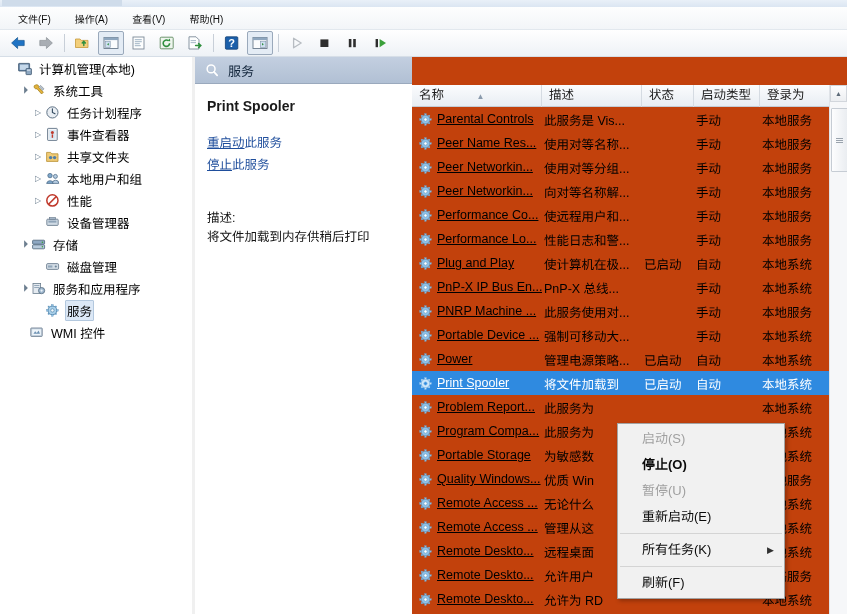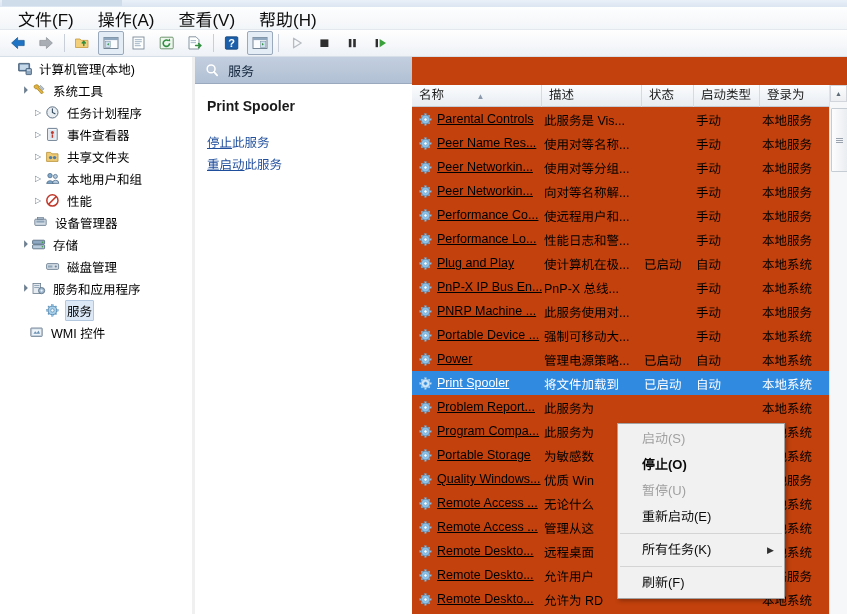--- a/index.html
+++ b/index.html
@@ -24,21 +24,21 @@
   }
 
   
   #menubar{
     position:absolute;left:0;top:7px;width:847px;height:23px;
     background:linear-gradient(#fdfefe,#f2f5f8);
     border-bottom:1px solid #e2e8ee;
     display:flex;align-items:center;padding-left:8px;box-sizing:border-box;
   }
   .menuitem{
-    font-size:17px;color:#0d0d0d;padding:2px 10px;margin-right:4px;
+    font-size:10px;color:#0d0d0d;padding:2px 10px;margin-right:4px;
     cursor:default;white-space:nowrap;
   }
 
   
   #toolbar{
     position:absolute;left:0;top:30px;width:847px;height:27px;
     background:linear-gradient(#ffffff,#eef2f6);
     border-bottom:1px solid #d6dee7;
     display:flex;align-items:center;padding-left:4px;box-sizing:border-box;
   }
@@ -347,21 +347,21 @@
       <div class="tnode" style="padding-left: 32px;">
         <span class="texp">▷</span>
         <span class="ticon">
           <svg width="16" height="15" viewBox="0 0 16 15">
             <circle cx="7.4" cy="7.4" r="5.6" fill="#ffffff" stroke="#c0392b" stroke-width="1.5"></circle>
             <line x1="3.6" y1="11.2" x2="11.2" y2="3.6" stroke="#c0392b" stroke-width="1.5"></line>
           </svg>
         </span>
         <span class="tlabel">性能</span>
       </div>
-      <div class="tnode" style="padding-left: 20px;">
+      <div class="tnode" style="padding-left: 32px;">
         <span class="texp"></span>
         <span class="ticon">
           <svg width="16" height="15" viewBox="0 0 16 15">
             <rect x="1.8" y="4.2" width="11.4" height="6.2" fill="#cfdae4" stroke="#5f7285" stroke-width=".8" rx=".8"></rect>
             <rect x="3.4" y="5.6" width="8" height="2" fill="#8fa4b8"></rect>
             <rect x="4.4" y="2.6" width="6.2" height="1.6" fill="#aabbcc" stroke="#5f7285" stroke-width=".6"></rect>
           </svg>
         </span>
         <span class="tlabel">设备管理器</span>
       </div>
@@ -437,23 +437,27 @@
     <div id="midhead">
       <svg class="mag" width="15" height="15" viewBox="0 0 16 16" style="margin-right:8px">
         <circle cx="6.5" cy="6.3" r="4.2" fill="none" stroke="#ffffff" stroke-width="1.6"></circle>
         <line x1="9.6" y1="9.4" x2="13" y2="13.2" stroke="#ffffff" stroke-width="1.8" stroke-linecap="round"></line>
       </svg>
       <span>服务</span>
     </div>
     <div id="midbody">
       <div id="svcname">Print Spooler</div>
       <div id="svclinks">
+          <a class="svclink"><u>重启动</u><span>此服务</span></a>
           <a class="svclink"><u>停止</u><span>此服务</span></a>
-          <a class="svclink"><u>重启动</u><span>此服务</span></a>
-        </div>
+        </div>
+      <div id="descblock">
+        <div>描述:</div>
+        <div>将文件加载到内存供稍后打印</div>
+      </div>
     </div>
   </div>
 
   <div id="listpane">
     <div id="listhead">
         <div class="hcell" style="width: 130px;"><span>名称</span><span class="sortmark">▲</span></div>
         <div class="hcell" style="width: 100px;"><span>描述</span></div>
         <div class="hcell" style="width: 52px;"><span>状态</span></div>
         <div class="hcell" style="width: 66px;"><span>启动类型</span></div>
         <div class="hcell" style="width: 70px;"><span>登录为</span></div>

